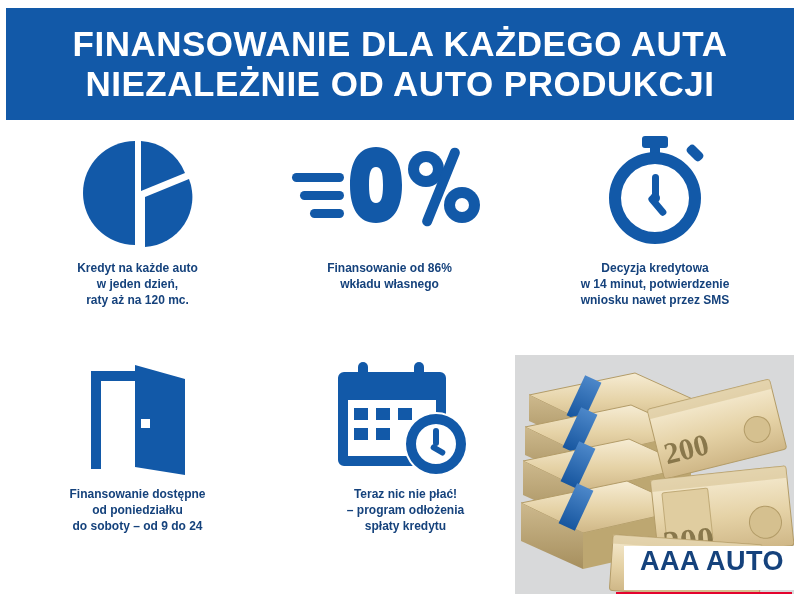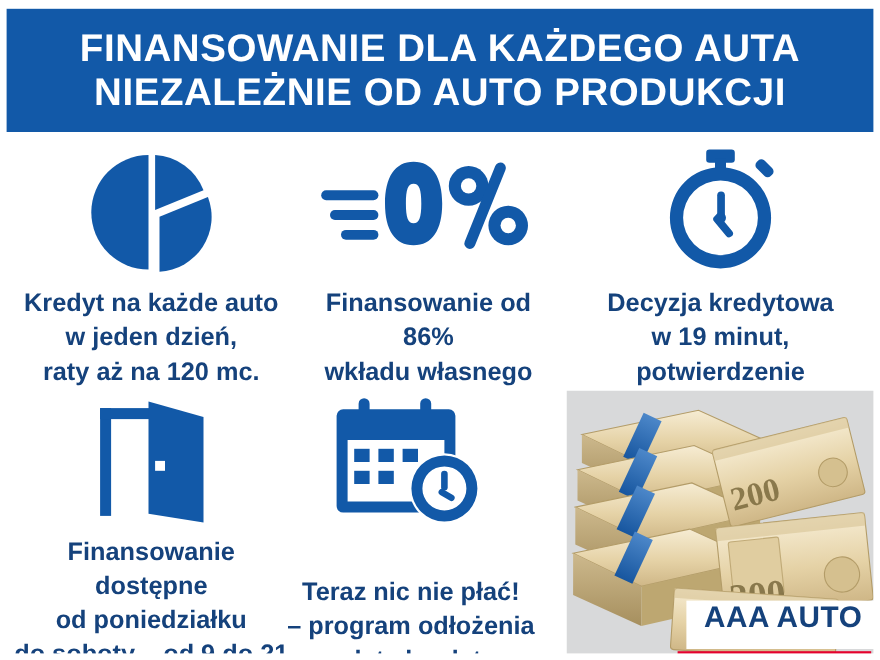--- a/index.html
+++ b/index.html
@@ -61,31 +61,31 @@
   .cell .icon {
     height: 120px;
     display: flex;
     align-items: center;
     justify-content: center;
   }
   .cell .caption {
     margin-top: 6px;
     text-align: center;
     color: #15427c;
-    font-size: 23px;
+    font-size: 12px;
     font-weight: bold;
     line-height: 1.35;
     white-space: pre-line;
   }
   
   .cell-1 { left: 10px;  top: 6px;   width: 255px; }
   .cell-2 { left: 272px; top: 6px;   width: 235px; }
   .cell-3 { left: 520px; top: 6px;   width: 270px; }
   .cell-4 { left: 10px;  top: 232px; width: 255px; }
-  .cell-5 { left: 256px; top: 232px; width: 235px; gap: 36px; }
+  .cell-5 { left: 288px; top: 232px; width: 235px; }
 
   
   .money {
     position: absolute;
     left: 515px;
     top: 355px;
     width: 285px;
     height: 245px;
     overflow: hidden;
   }
@@ -190,38 +190,38 @@
             <rect x="60" y="10" width="10" height="12"></rect>
             <rect x="96" y="14" width="18" height="10" rx="4" transform="rotate(45 105 19)"></rect>
             <path d="M65 18 A46 46 0 1 0 65 110 A46 46 0 1 0 65 18 Z M65 30 A34 34 0 1 1 65 98 A34 34 0 1 1 65 30 Z"></path>
             <rect x="62" y="40" width="7" height="28" rx="3.5"></rect>
             <rect x="64" y="60" width="7" height="24" rx="3.5" transform="rotate(-40 67 72)"></rect>
             <circle cx="65" cy="64" r="5"></circle>
           </g>
         </svg>
       </div>
       <div class="caption">Decyzja kredytowa
-w 19 minut, potwierdzenie
+w 14 minut, potwierdzenie
 wniosku nawet przez SMS</div>
     </div>
 
     <div class="cell cell-4">
       <div class="icon">
         <svg width="130" height="115" viewBox="0 0 130 115" aria-hidden="true">
           <g fill="#1259a8">
             <rect x="18" y="8" width="10" height="98"></rect>
             <rect x="18" y="8" width="52" height="10"></rect>
             <path d="M62 2 L112 16 L112 112 L62 104 Z"></path>
             <rect x="68" y="56" width="9" height="9" fill="#ffffff"></rect>
           </g>
         </svg>
       </div>
       <div class="caption">Finansowanie dostępne
 od poniedziałku
-do soboty – od 9 do 21</div>
+do soboty – od 9 do 24</div>
     </div>
 
     <div class="cell cell-5">
       <div class="icon">
         <svg width="140" height="120" viewBox="0 0 140 120" aria-hidden="true">
           <g fill="#1259a8">
             <rect x="22" y="2" width="10" height="22" rx="5"></rect>
             <rect x="78" y="2" width="10" height="22" rx="5"></rect>
             <path d="M8 12 H104 A6 6 0 0 1 110 18 V100 A6 6 0 0 1 104 106 H8 A6 6 0 0 1 2 100 V18 A6 6 0 0 1 8 12 Z M12 40 V96 H100 V40 Z"></path>
             <rect x="18" y="48" width="14" height="12"></rect>

